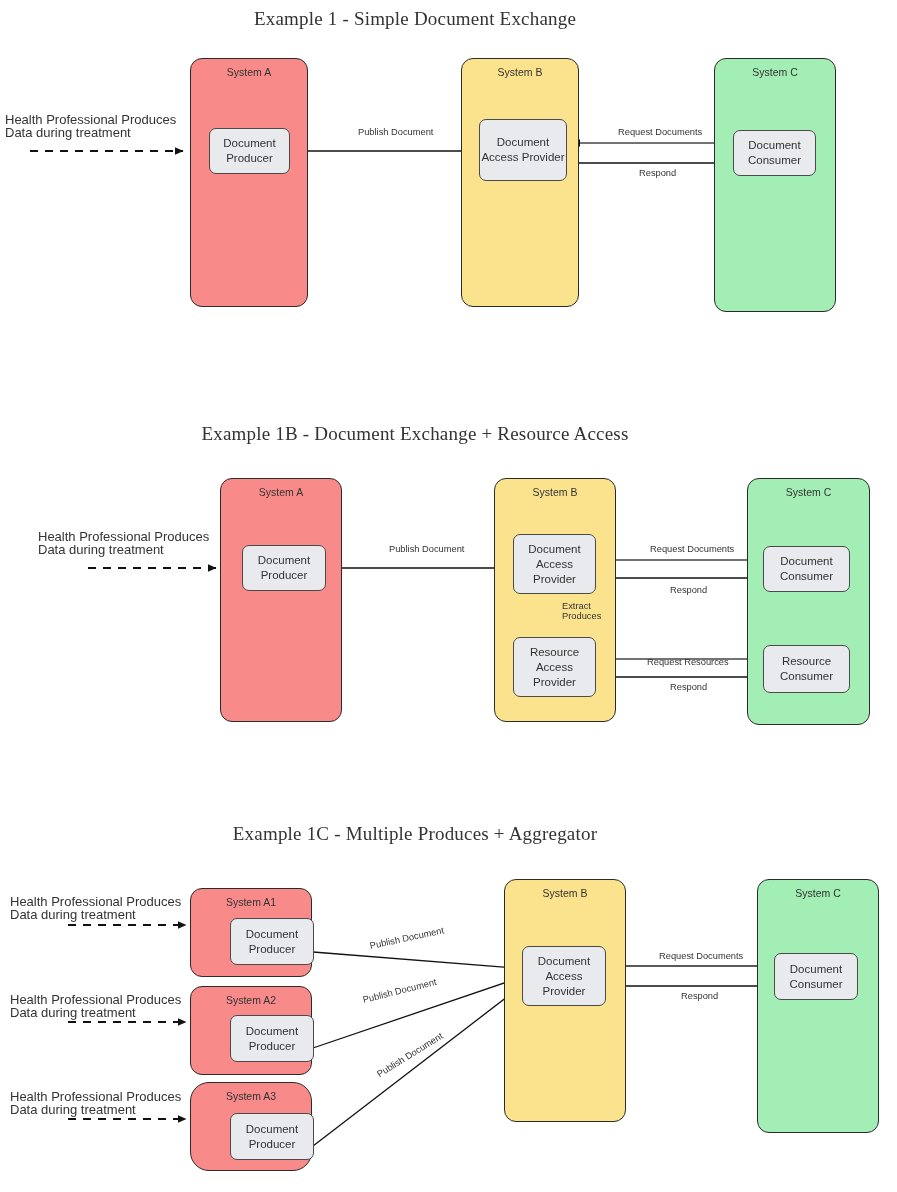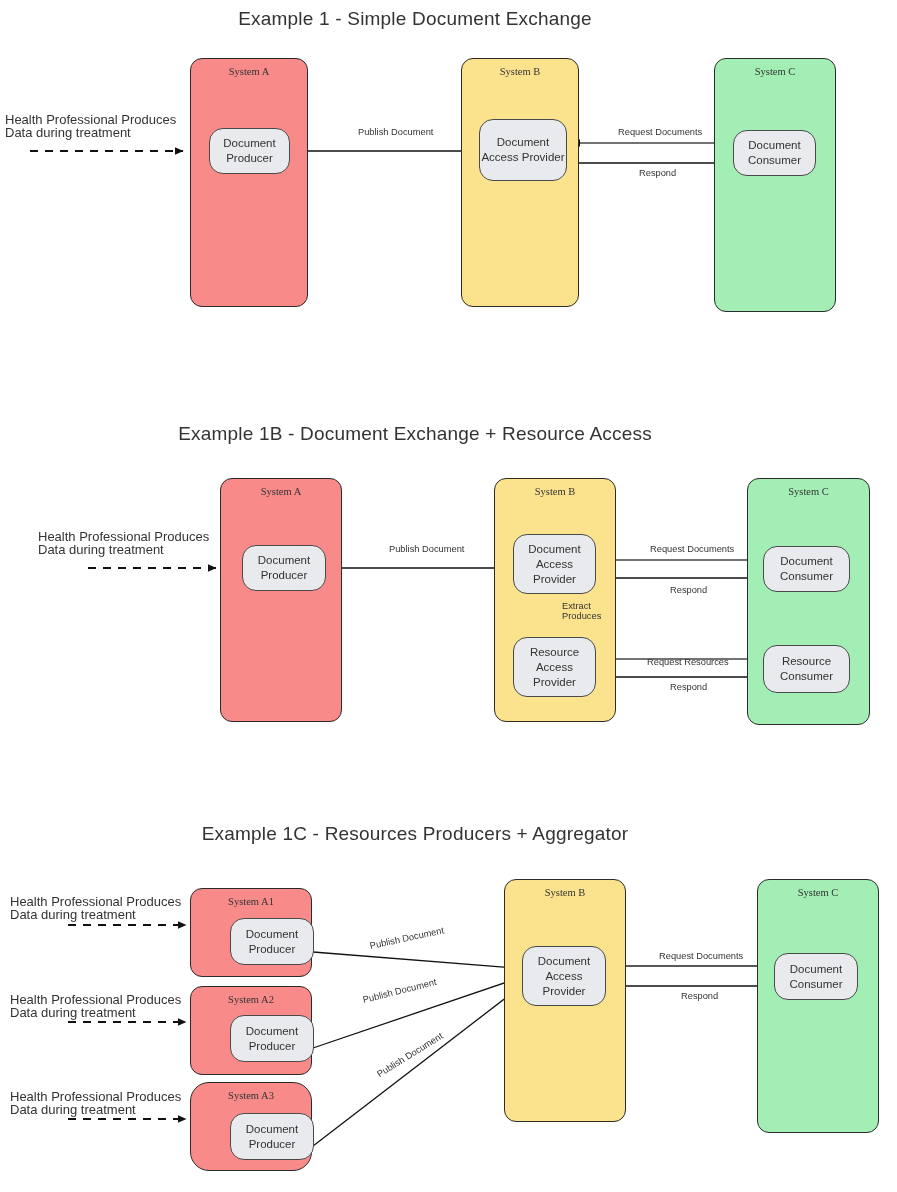--- a/index.html
+++ b/index.html
@@ -1,26 +1,26 @@
 <!DOCTYPE html>
 <html><head>
 <meta charset="utf-8">
 <style>
   html,body{margin:0;padding:0;background:#ffffff;}
   body{width:897px;height:1192px;position:relative;
        font-family:"Liberation Sans","DejaVu Sans",sans-serif;color:#333333;overflow:hidden;}
   .diagram{position:absolute;left:0;width:897px;}
   .title{position:absolute;width:830px;text-align:center;font-size:19px;color:#333;
-         letter-spacing:.2px;white-space:nowrap;}
+         letter-spacing:.2px;white-space:nowrap;font-family:Liberation Serif, serif;}
   .sysbox{position:absolute;border:1.3px solid #333333;border-radius:12px;box-sizing:border-box;}
   .sysbox.red{background:#f88a8a;border-color:#2b2b2b;}
   .sysbox.yellow{background:#fbe38e;border-color:#2b2b2b;}
   .sysbox.green{background:#a2eeb4;border-color:#2b2b2b;}
-  .syslabel{position:absolute;width:100%;text-align:center;font-size:10.5px;color:#333;top:7px;font-family:Liberation Serif, serif;}
-  .node{position:absolute;background:#e8eaed;border:1.3px solid #4a4a4a;border-radius:14px;
+  .syslabel{position:absolute;width:100%;text-align:center;font-size:10.5px;color:#333;top:7px;}
+  .node{position:absolute;background:#e8eaed;border:1.3px solid #4a4a4a;border-radius:7px;
         box-sizing:border-box;display:flex;align-items:center;justify-content:center;
         text-align:center;font-size:11.5px;line-height:15px;color:#333;}
   .note{position:absolute;font-size:13px;line-height:12.5px;color:#333;white-space:nowrap;}
   .edgelabel{position:absolute;font-size:9.3px;color:#333;white-space:nowrap;}
   .edgelabel.rot1{transform:rotate(-12deg);transform-origin:left center;}
   .edgelabel.rot2{transform:rotate(-14deg);transform-origin:left center;}
   .edgelabel.rot3{transform:rotate(-32deg);transform-origin:left center;}
   svg.wires{position:absolute;left:0;top:0;width:897px;height:1192px;pointer-events:none;}
 </style>
 </head>
@@ -117,21 +117,21 @@
   <div class="edgelabel" style="left:670px;top:585px;">Respond</div>
   <div class="edgelabel" style="left:562px;top:601px;">
     <div>Extract</div>
     <div>Produces</div>
   </div>
   <div class="edgelabel" style="left:647px;top:657px;">Request Resources</div>
   <div class="edgelabel" style="left:670px;top:682px;">Respond</div>
 </div>
 
 <div class="diagram">
-  <div class="title" style="top:823px;">Example 1C - Resources Producers + Aggregator</div>
+  <div class="title" style="top:823px;">Example 1C - Multiple Produces + Aggregator</div>
 
   <div class="note" style="left:10px;top:896px;">
     <div>Health Professional Produces</div>
     <div>Data during treatment</div>
   </div>
   <div class="note" style="left:10px;top:994px;">
     <div>Health Professional Produces</div>
     <div>Data during treatment</div>
   </div>
   <div class="note" style="left:10px;top:1091px;">

